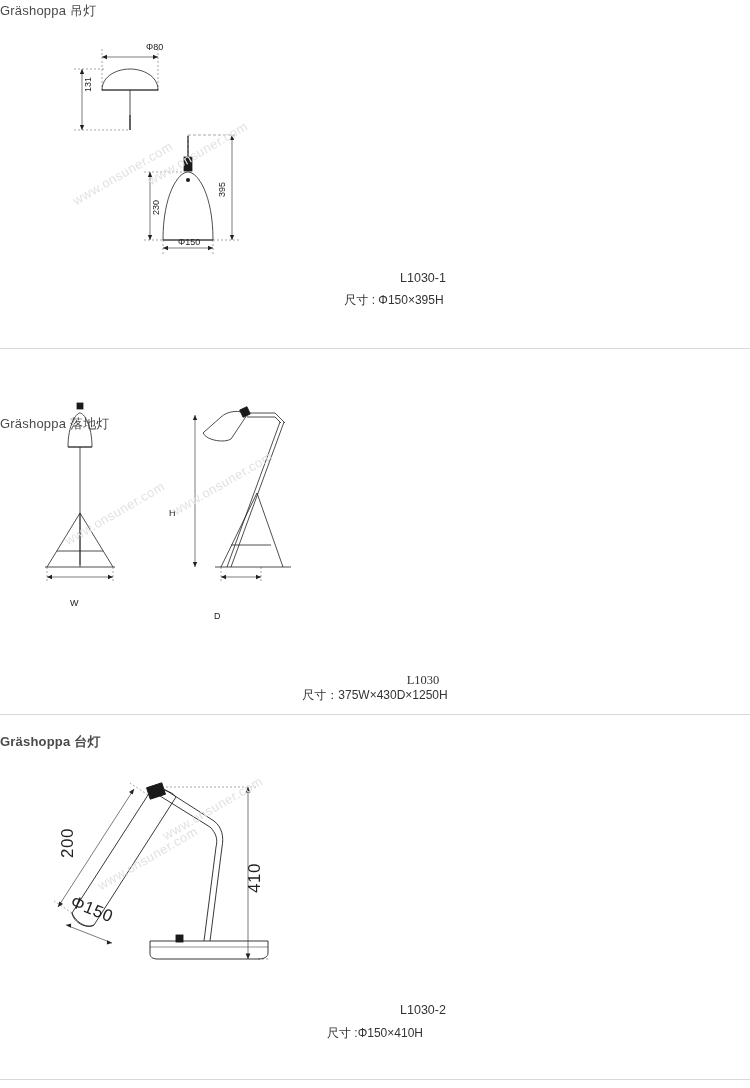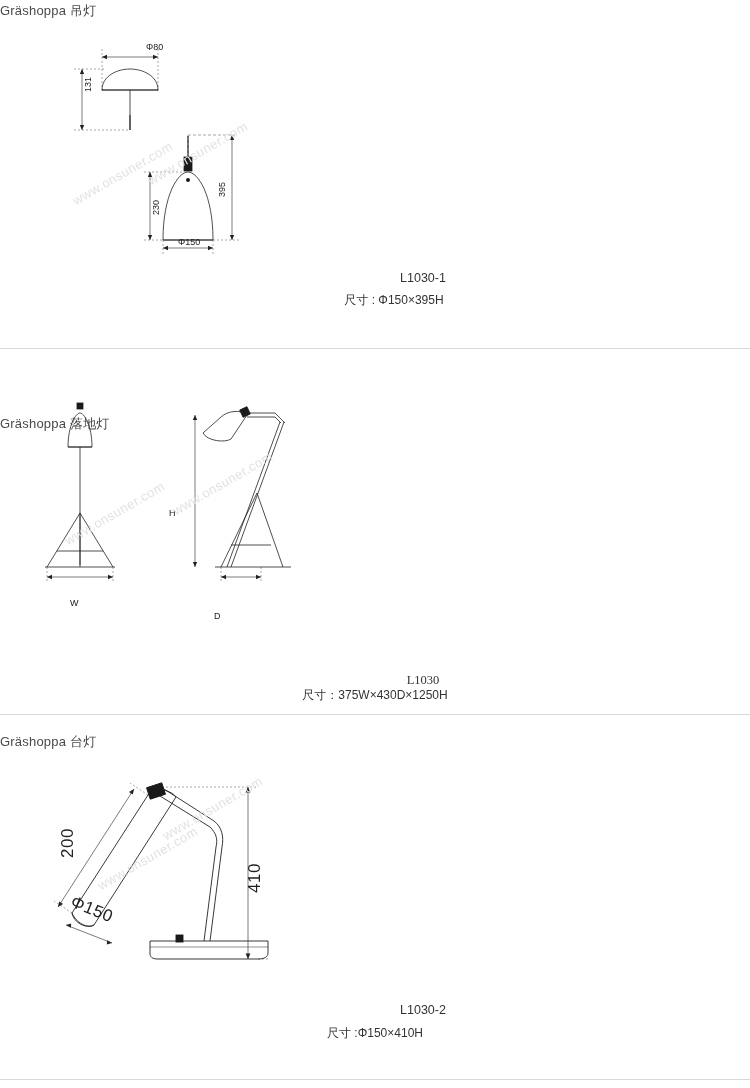--- a/index.html
+++ b/index.html
@@ -224,21 +224,21 @@
   <div class="wm" style="left:170px; top:505px;">www.onsuner.com</div>
 
   <div class="caption model" style="top:673px;font-family:Liberation Serif, serif;">L1030</div>
   <div class="caption" style="top:659px;margin-top:28px;">尺寸：375W×430D×1250H</div>
 </div>
 
 <div class="section-divider" style="top:714px;"></div>
 
 <div class="section">
 
-  <div class="section-title" style="left:0px; top:733px;">Gräshoppa 台灯</div>
+  <div class="section-title" style="left:0px; top:733px;font-weight:bold;">Gräshoppa 台灯</div>
 
   <div class="dwg" style="left:30px; top:765px;">
     <svg width="280" height="225" viewBox="0 0 280 225">
       <g stroke="#222" fill="none" stroke-width="0.9">
 
         <path d="M42 148 L118 30 C124 22, 140 24, 146 32 L64 160 C56 164, 44 158, 42 148 Z"></path>
 
         <path d="M42 148 C46 158, 58 164, 64 160"></path>
 
         <rect x="118" y="20" width="16" height="12" fill="#1a1a1a" stroke="#1a1a1a" transform="rotate(-18 126 26)"></rect>

